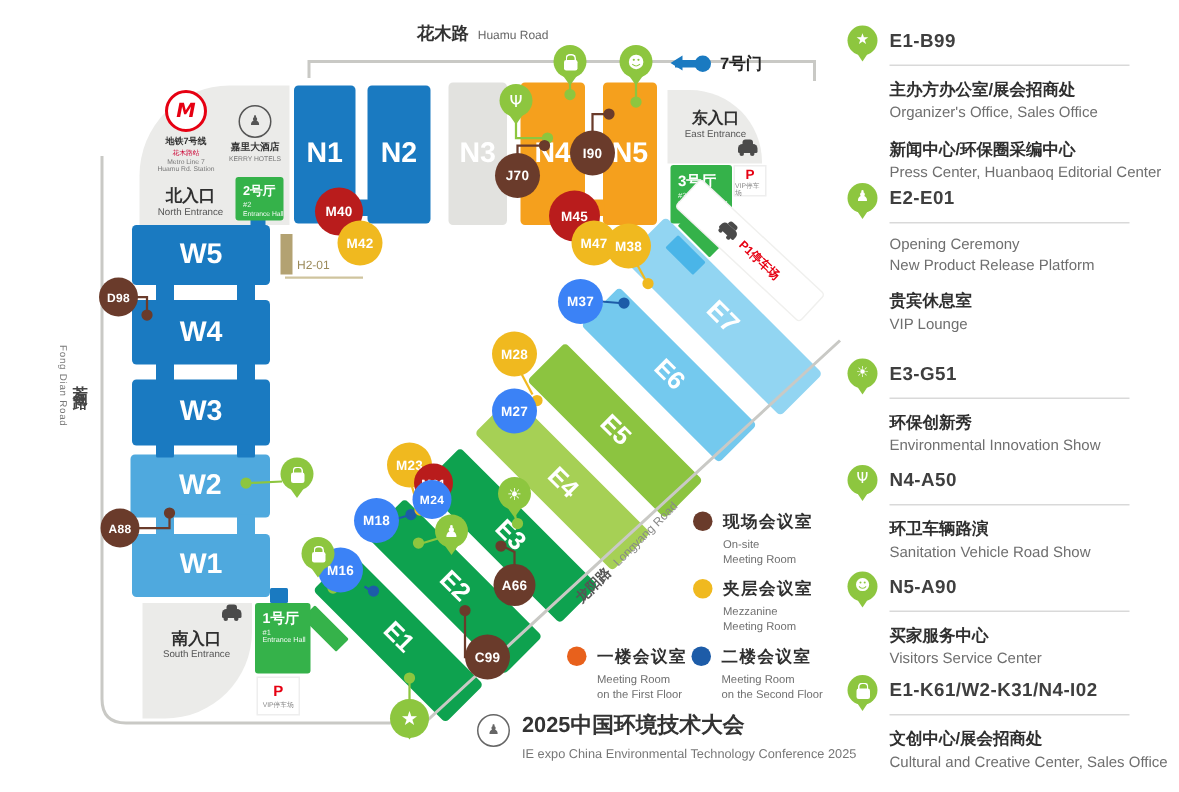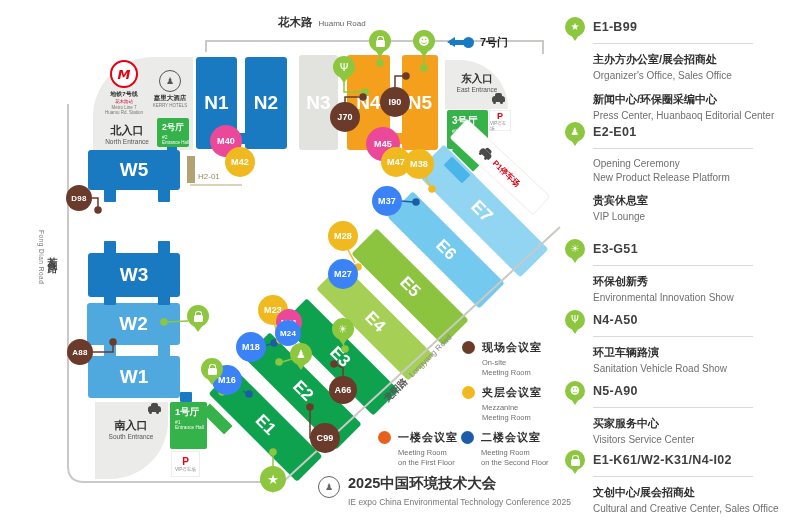--- a/index.html
+++ b/index.html
@@ -17,21 +17,21 @@
   
   .zone{position:absolute;background:#ebebe9;color:#3a3a3a;z-index:0;}
   
   .ehall{position:absolute;background:#35b24a;color:#fff;z-index:2;padding:4px 0 0 5px;box-sizing:border-box;border-radius:2px;}
   .ehall .t1{font-weight:bold;}
   .ehall .t2{font-size:5px;opacity:.9;}
   .ehall .t3{font-size:5.5px;opacity:.95;}
   
   .mk{position:absolute;border-radius:50%;color:#fff;font-weight:bold;display:flex;
       align-items:center;justify-content:center;font-size:9px;z-index:5;letter-spacing:.2px;}
-  .mk-or{background:#ec4899;} .mk-ye{background:#f0b91f;} .mk-bl{background:#3b82f6;} .mk-br{background:#6a3b2b;}
+  .mk-or{background:#b91c1c;} .mk-ye{background:#f0b91f;} .mk-bl{background:#3b82f6;} .mk-br{background:#6a3b2b;}
   
   .pin{position:absolute;width:22px;height:22px;border-radius:50%;background:#8dc63f;
        display:flex;align-items:center;justify-content:center;color:#fff;z-index:6;}
   .pin::after{content:"";position:absolute;left:50%;top:20px;transform:translateX(-50%);
        border:5px solid transparent;border-top:7px solid #8dc63f;}
   .pin-glyph{font-size:11px;line-height:1;font-family:"DejaVu Sans",sans-serif;}
   .bag{position:relative;width:9px;height:7px;background:#fff;border-radius:1.5px;margin-top:4px;}
   .bag::before{content:"";position:absolute;top:-4px;left:1px;width:5px;height:5px;
        border:1.5px solid #fff;border-bottom:none;border-radius:3px 3px 0 0;}
   
@@ -211,20 +211,23 @@
 
   <div class="car" style="position:absolute;left:148px;top:406px;z-index:2;"></div>
   <div class="ztext" style="left:100px;top:418px;width:62px;">
     <div style="font-size:11px;font-weight:bold;color:#2f2f2f;">南入口</div>
     <div style="font-size:6.5px;color:#555;">South Entrance</div>
   </div>
 
   <div class="hall c-blue" style="left:88px;top:150px;width:92px;height:40px;font-size:19px;">
       <span>W5</span>
     </div>
+  <div class="hall c-blue" style="left:88px;top:200px;width:92px;height:43px;font-size:19px;">
+      <span>W4</span>
+    </div>
   <div class="hall c-blue" style="left:88px;top:253px;width:92px;height:44px;font-size:19px;">
       <span>W3</span>
     </div>
   <div class="hall c-lblue" style="left:87px;top:303px;width:93px;height:42px;font-size:19px;">
       <span>W2</span>
     </div>
   <div class="hall c-lblue" style="left:88px;top:356px;width:92px;height:42px;font-size:19px;">
       <span>W1</span>
     </div>
 

